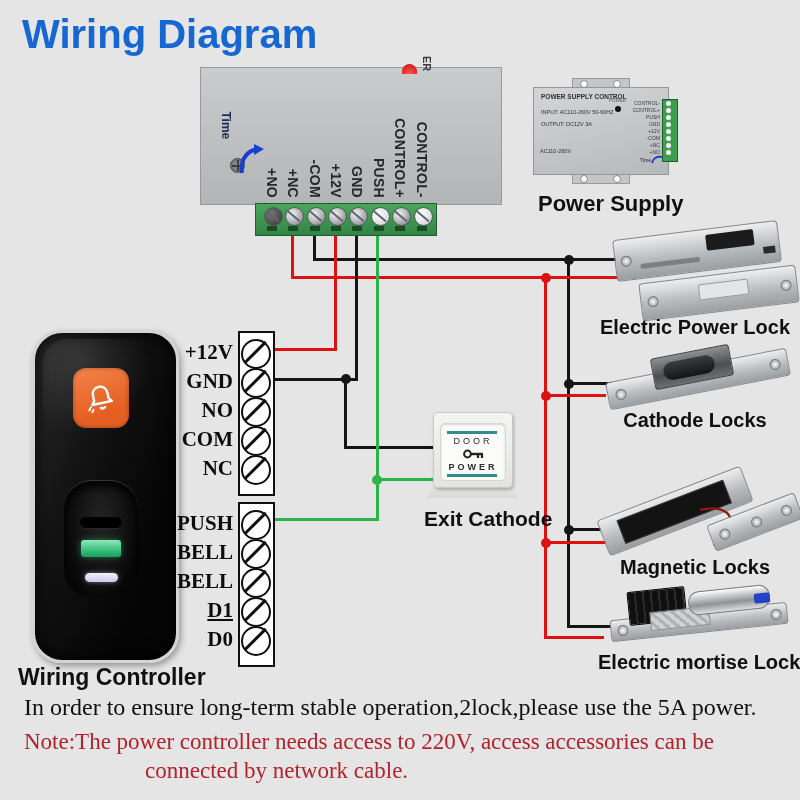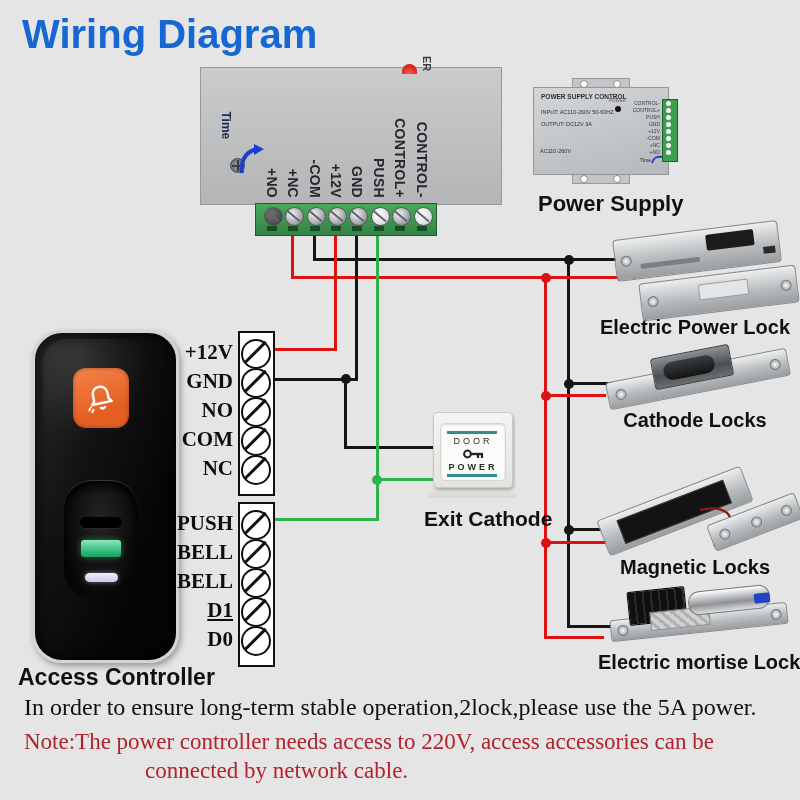--- a/index.html
+++ b/index.html
@@ -227,21 +227,21 @@
         <path d="M4.2 16.5 q-1.8 1.2 -2.2 3" fill="none" stroke="#ffffff" stroke-width="1.3"></path>
         <path d="M5.6 18.7 q-1.4 1 -1.8 2.4" fill="none" stroke="#ffffff" stroke-width="1.3"></path>
       </svg>
     </div>
     <div id="fp-recess">
       <div id="fp-slot"></div>
       <div id="fp-green"></div>
       <div id="fp-white"></div>
     </div>
   </div>
-  <div class="seclabel" style="left:18px;top:664px;font-size:23px;">Access Controller</div>
+  <div class="seclabel" style="left:18px;top:664px;font-size:23px;">Wiring Controller</div>
 
   <div class="tblock" style="top:331px;"></div>
   <div class="tscrew" style="top:339px;"></div>
   <div class="tscrew" style="top:368px;"></div>
   <div class="tscrew" style="top:397px;"></div>
   <div class="tscrew" style="top:426px;"></div>
   <div class="tscrew" style="top:455px;"></div>
   <div class="tlabel" style="left:138px;top:340px;">+12V</div>
   <div class="tlabel" style="left:138px;top:369px;">GND</div>
   <div class="tlabel" style="left:138px;top:398px;">NO</div>

